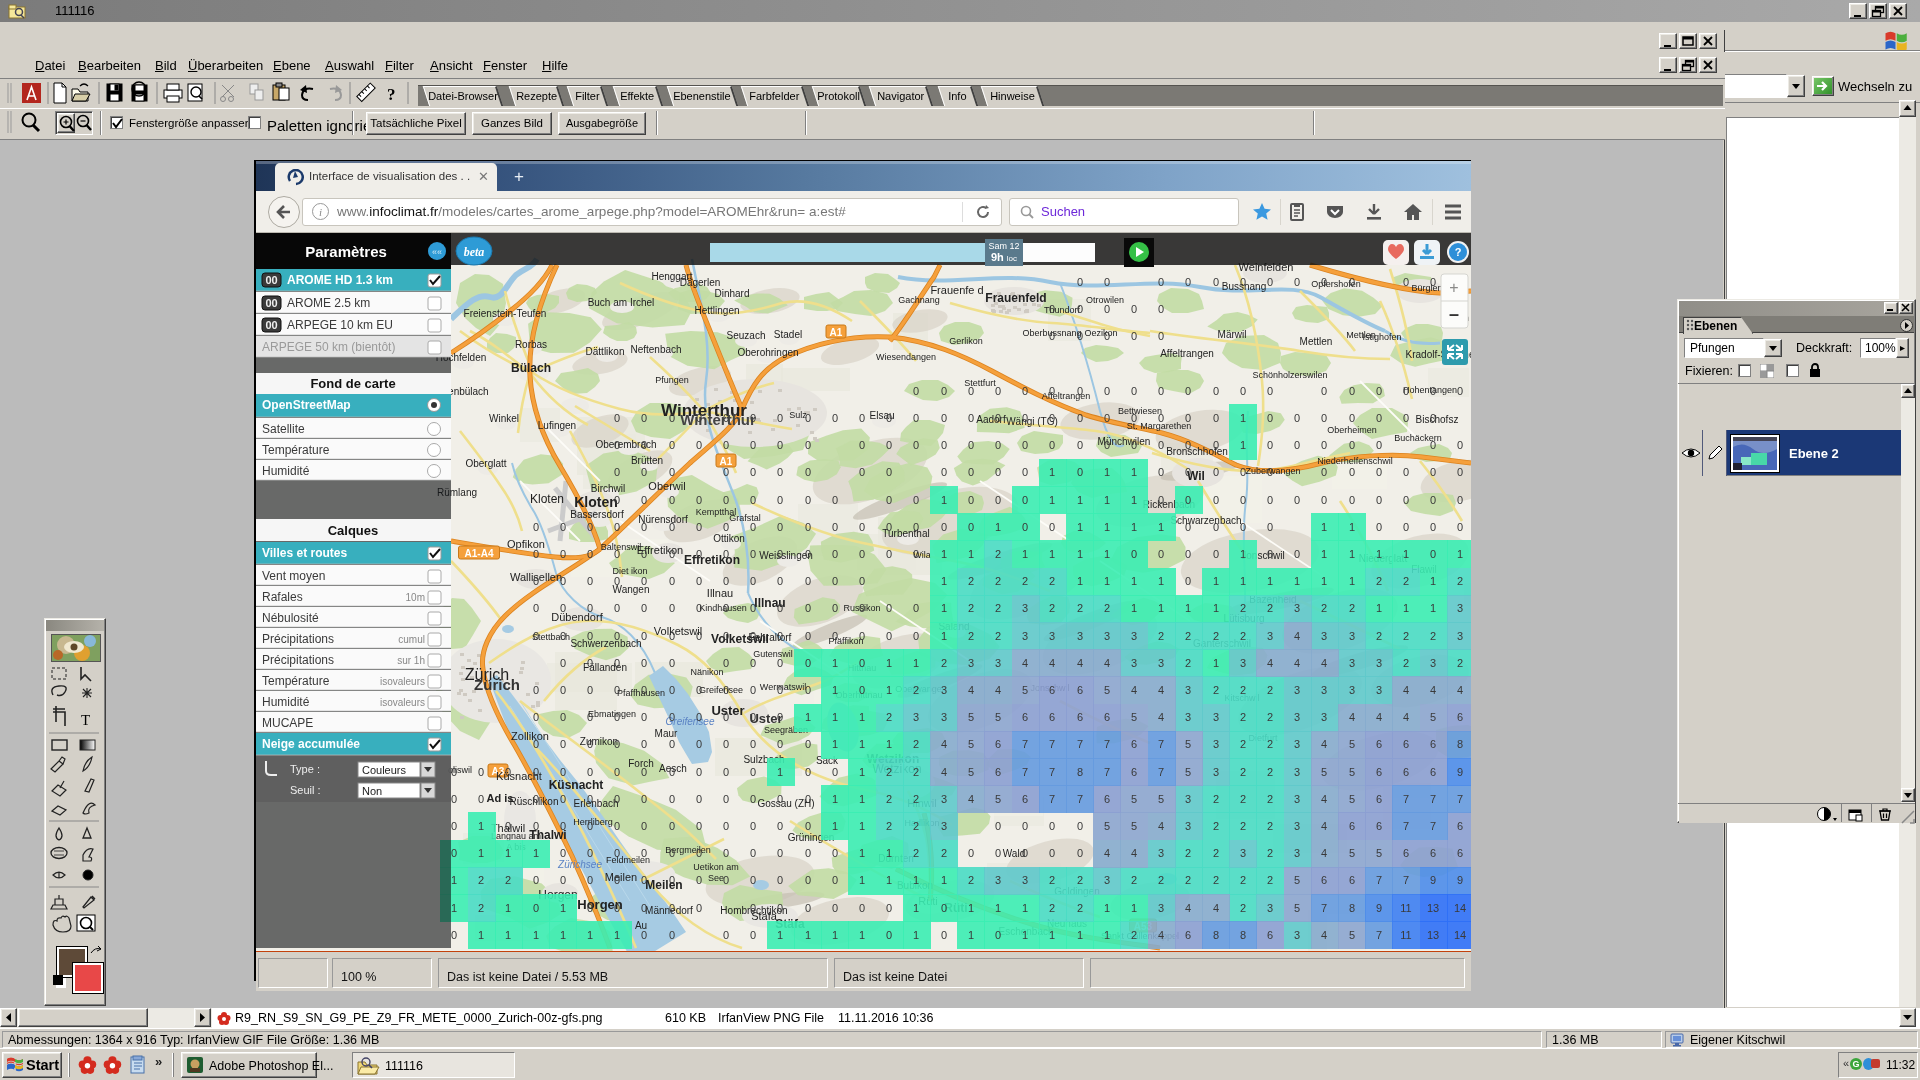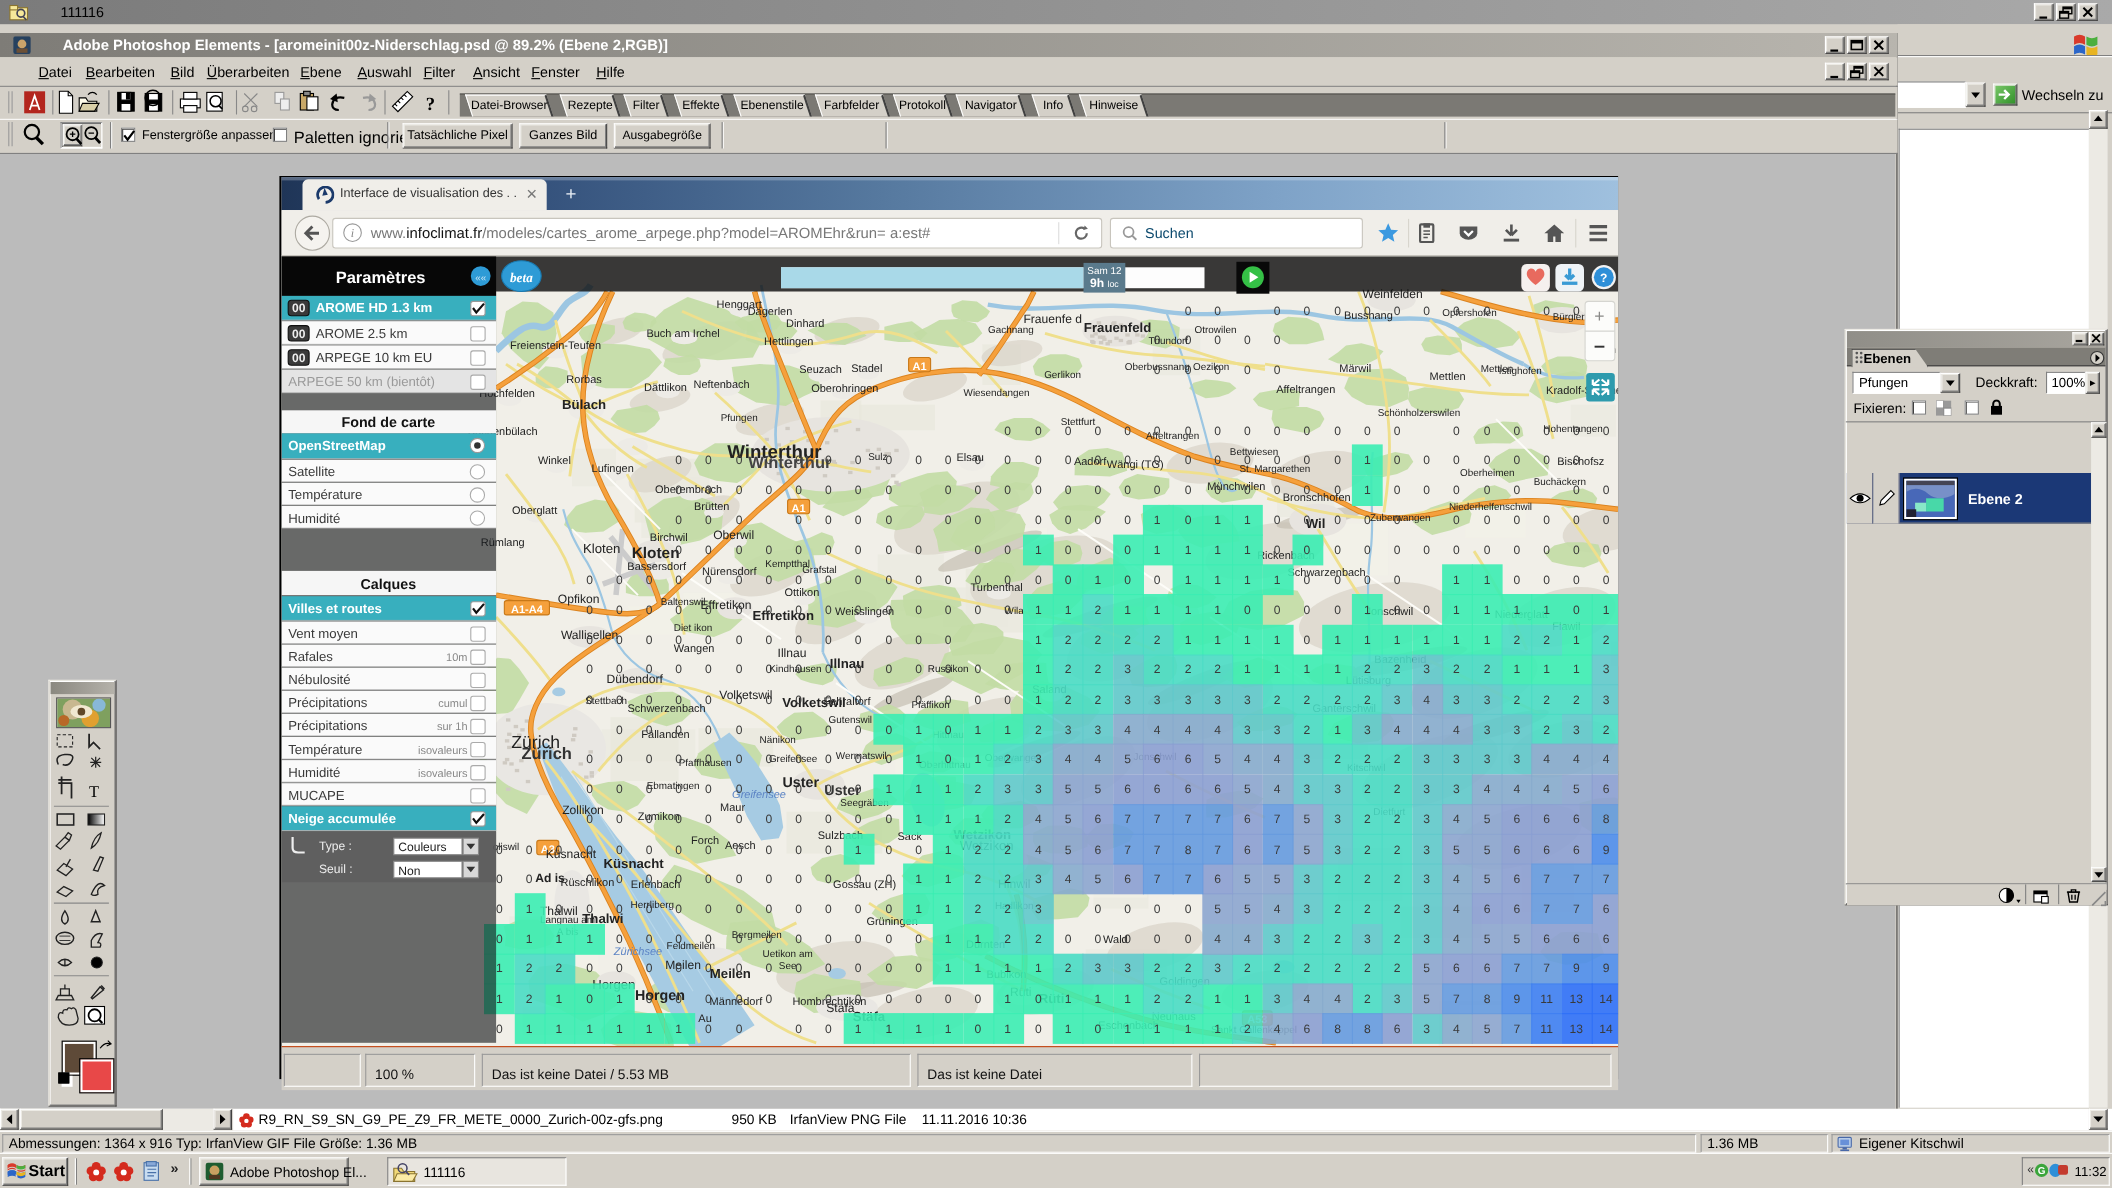--- a/index.html
+++ b/index.html
@@ -78,30 +78,20 @@
     <div class="abs" style="left:0;top:80px;width:195px;height:1px;background:#808080"></div>
     <div class="abs" style="left:1px;top:95px;width:173px;height:890px;background:#fff;border-left:1px solid #808080;border-top:1px solid #808080"></div>
     <div class="abs" style="left:174px;top:95px;width:17px;height:890px;background:#ECEAE4"></div>
     <div class="abs raised" style="left:174px;top:78px;width:17px;height:17px;background:#D4D0C8">
       <svg width="15" height="15" style="">
         <path d="M7.5,4 l4,5 l-8,0 z" fill="#000"></path>
       </svg>
     </div>
   </div>
 <div class="abs" style="left:0;top:30px;width:1725px;height:978px;background:#D4D0C8;border-right:1px solid #404040">
-    <div class="abs" style="left:0px;top:0px;width:1725px;height:22px;background:linear-gradient(90deg,#7E7C77,#B8B5AE)">
-      <div class="abs" style="left:12px;top:3px">
-        <svg width="16" height="16" style="">
-          <rect x="0" y="0" width="16" height="16" rx="2" fill="#26415F"></rect>
-          <circle cx="8" cy="7" r="4" fill="#C9A36B"></circle>
-          <rect x="3" y="11" width="10" height="4" fill="#6B4F35"></rect>
-        </svg>
-      </div>
-      <div class="abs" style="left:57px;top:3px;font-size:13.5px;font-weight:bold;color:#fff">Adobe Photoshop Elements - [aromeinit00z-Niderschlag.psd @ 89.2% (Ebene 2,RGB)]</div>
-    </div>
     <div class="abs" style="left:1659px;top:3px;width:60px;height:16px">
       <div class="abs raised" style="left:0px;top:0;width:18px;height:16px;background:#D4D0C8">
         <svg width="16" height="14" style="">
           <rect x="4" y="11" width="7" height="2" fill="#000"></rect>
         </svg>
       </div>
       <div class="abs raised" style="left:20px;top:0;width:18px;height:16px;background:#D4D0C8">
         <svg width="16" height="14" style="">
           <rect x="3" y="3" width="10" height="8" fill="none" stroke="#000" stroke-width="1.5"></rect>
           <rect x="3" y="3" width="10" height="2.5" fill="#000"></rect>
@@ -285,21 +275,21 @@
         <div class="abs" style="left:706px;top:11px;width:1px;height:20px;background:#DDD"></div>
         <svg width="18" height="18" style="position:absolute;left:718px;top:12px">
           <path d="M14,9 a5,5 0 1 1 -2,-4" fill="none" stroke="#666" stroke-width="2"></path>
           <path d="M12,2 l3,3 l-4,1 z" fill="#666"></path>
         </svg>
         <div class="abs" style="left:753px;top:7px;width:230px;height:28px;background:#fff;border:1px solid #C8C5BD;border-radius:3px"></div>
         <svg width="16" height="16" style="position:absolute;left:763px;top:13px">
           <circle cx="7" cy="7" r="4.5" fill="none" stroke="#999" stroke-width="1.6"></circle>
           <line x1="10" y1="10" x2="14" y2="14" stroke="#999" stroke-width="1.8"></line>
         </svg>
-        <div class="abs" style="left:785px;top:13px;font-size:13px;color:#0c4a6e">Suchen</div>
+        <div class="abs" style="left:785px;top:13px;font-size:13px;color:#6d28d9">Suchen</div>
         <svg width="20" height="20" style="position:absolute;left:996px;top:11px">
           <path d="M10,1 l2.6,5.8 l6.4,0.6 l-4.8,4.2 l1.4,6.2 l-5.6,-3.4 l-5.6,3.4 l1.4,-6.2 L1,7.4 l6.4,-0.6 z" fill="#3B99E0"></path>
         </svg>
         <div class="abs" style="left:1024px;top:8px;width:1px;height:26px;background:#D8D5CD"></div>
         <svg width="20" height="20" style="position:absolute;left:1031px;top:11px">
           <rect x="4" y="2" width="12" height="16" rx="1" fill="none" stroke="#555" stroke-width="2"></rect>
           <rect x="7" y="1" width="6" height="4" fill="#555"></rect>
           <path d="M7,8 l6,0 M7,11 l6,0 M7,14 l4,0" stroke="#555" stroke-width="1.4"></path>
         </svg>
         <svg width="20" height="20" style="position:absolute;left:1069px;top:11px">
@@ -2402,21 +2392,21 @@
           <circle cx="7" cy="4" r="3"></circle>
           <circle cx="3.5" cy="7" r="3"></circle>
           <circle cx="10.5" cy="7" r="3"></circle>
           <circle cx="5" cy="11" r="3"></circle>
           <circle cx="9" cy="11" r="3"></circle>
         </g>
         <circle cx="7" cy="8" r="2" fill="#fff"></circle>
       </svg>
     </div>
     <div class="abs t" style="left:235px;top:3px;font-size:12.5px;color:#000">R9_RN_S9_SN_G9_PE_Z9_FR_METE_0000_Zurich-00z-gfs.png</div>
-    <div class="abs t" style="left:665px;top:3px;font-size:12.5px;color:#000">950 KB</div>
+    <div class="abs t" style="left:665px;top:3px;font-size:12.5px;color:#000">610 KB</div>
     <div class="abs t" style="left:718px;top:3px;font-size:12.5px;color:#000">IrfanView PNG File</div>
     <div class="abs t" style="left:838px;top:3px;font-size:12.5px;color:#000">11.11.2016 10:36</div>
     <div class="abs raised" style="left:1899px;top:0;width:17px;height:19px;background:#D4D0C8">
       <svg width="15" height="17">
         <path d="M3,6 l4.5,5 l4.5,-5 z" fill="#000"></path>
       </svg>
     </div>
   </div>
 <div class="abs" style="left:0;top:1028px;width:1920px;height:20px;background:#D4D0C8;border-top:1px solid #fff">
     <div class="abs" style="left:2px;top:2px;width:1540px;height:17px;border:1px solid #999;border-right-color:#fff;border-bottom-color:#fff"></div>

